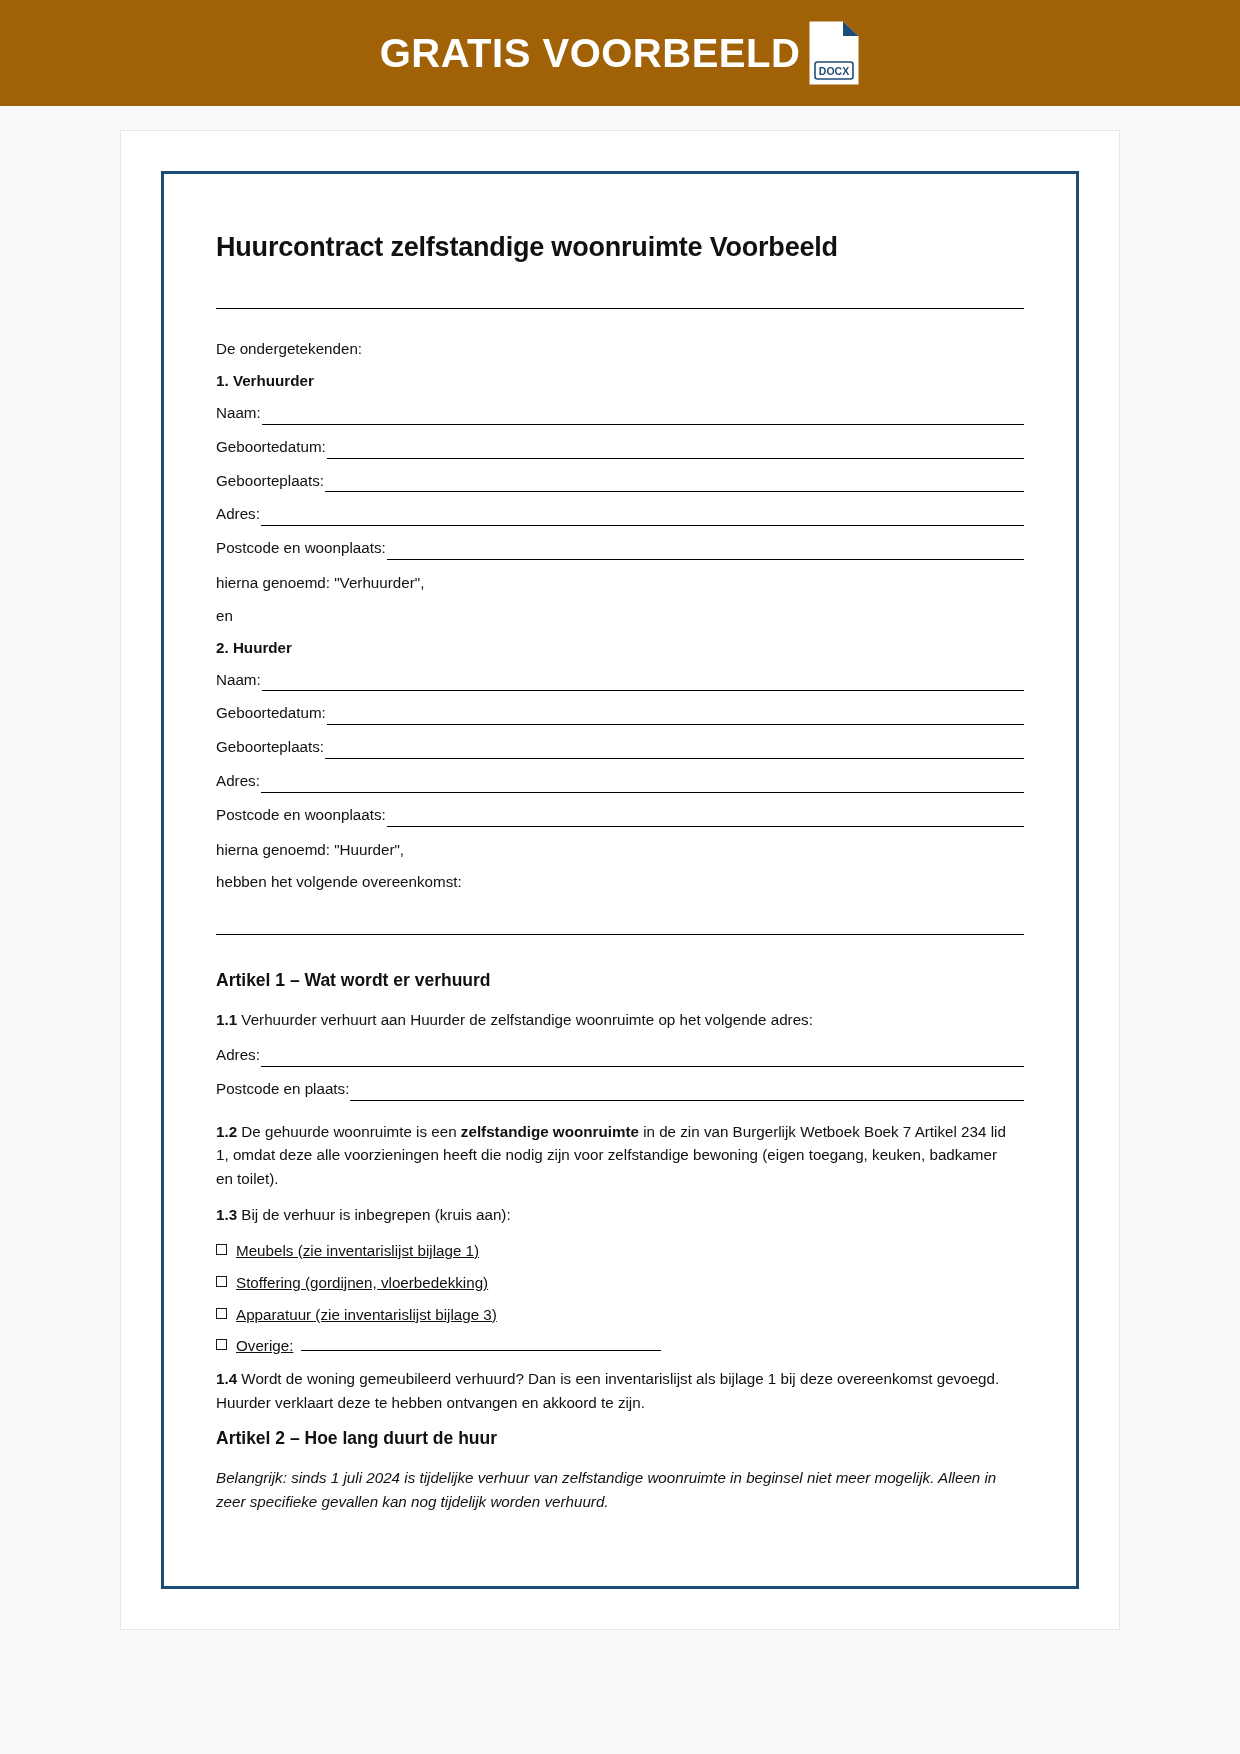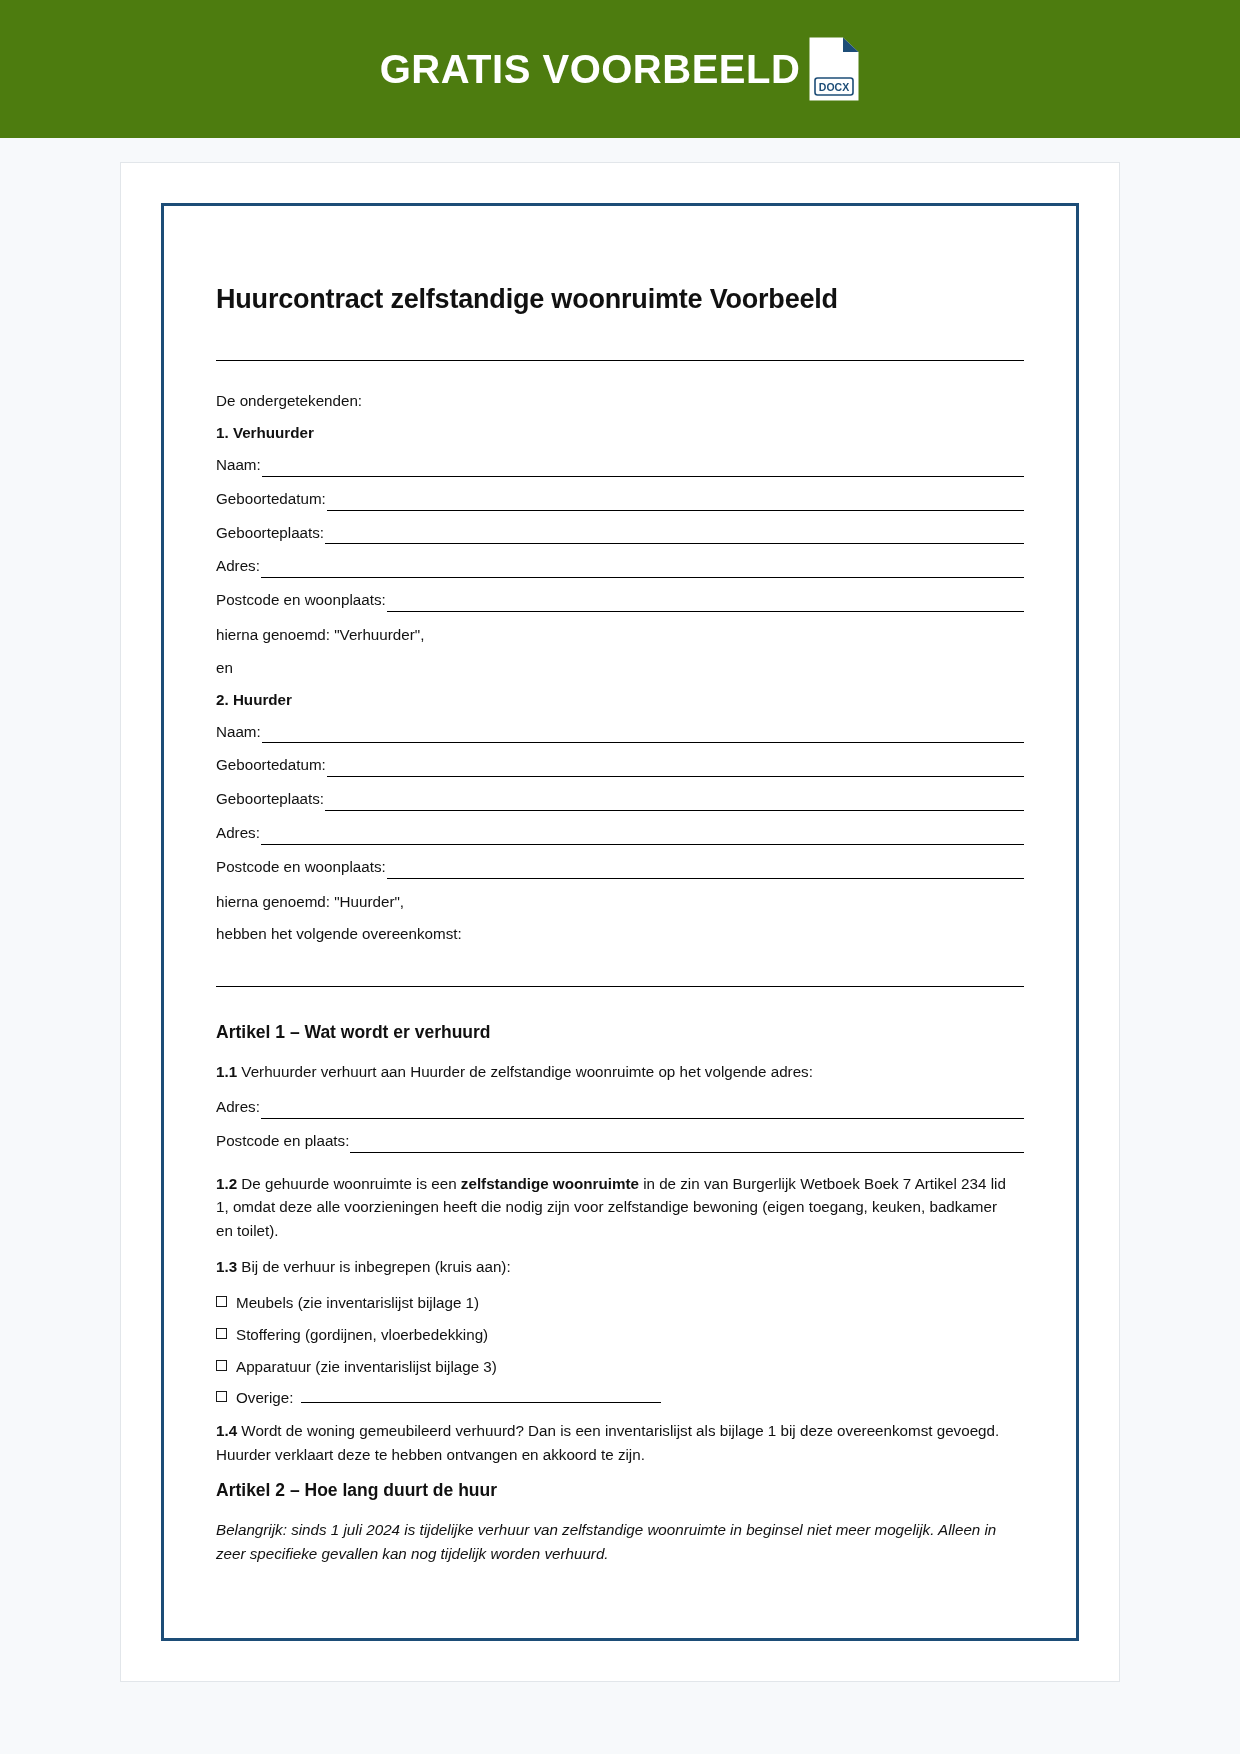--- a/index.html
+++ b/index.html
@@ -13,22 +13,22 @@
     min-height: 1754px;
     background: #f7f9fb;
     font-family: "Liberation Sans", sans-serif;
     color: #111111;
     -webkit-font-smoothing: antialiased;
   }
 
   
   .banner {
     width: 100%;
-    height: 138px;
-    background: #4d7c0f;
+    height: 106px;
+    background: #a16207;
     display: flex;
     align-items: center;
     justify-content: center;
     gap: 8px;
   }
   .banner-title {
     color: #ffffff;
     font-size: 40px;
     font-weight: bold;
     letter-spacing: 0.5px;
@@ -50,21 +50,21 @@
     justify-content: center;
   }
   .paper {
     width: 1000px;
     background: #ffffff;
     border: 1px solid #e2e6ea;
     padding: 40px;
   }
   .doc-frame {
     border: 3px solid #1d4d77;
-    padding: 78px 52px 60px 52px;
+    padding: 58px 52px 60px 52px;
     min-height: 1290px;
   }
 
   
   .doc-title {
     font-size: 27px;
     font-weight: bold;
     line-height: 1.18;
     margin: 0 0 10px 0;
     color: #111111;
@@ -133,21 +133,21 @@
     display: inline-block;
     width: 11px;
     height: 11px;
     border: 1.3px solid #1a1a1a;
     margin-right: 9px;
     flex: 0 0 auto;
     position: relative;
     top: -1px;
     background: #ffffff;
   }
-  .check-label { white-space: nowrap; }
+  .check-label { white-space: nowrap; text-decoration: underline; }
   .gap-sm { height: 8px; }
 </style>
 </head>
 <body>
 
 <div class="banner">
   <div class="banner-title">GRATIS VOORBEELD</div>
   <div class="docx-icon">
     <svg viewBox="0 0 52 66" width="52" height="66" aria-hidden="true">
       <path d="M1.5 1.5 H35 L50.5 16 V64.5 H1.5 Z" fill="#ffffff"></path>

